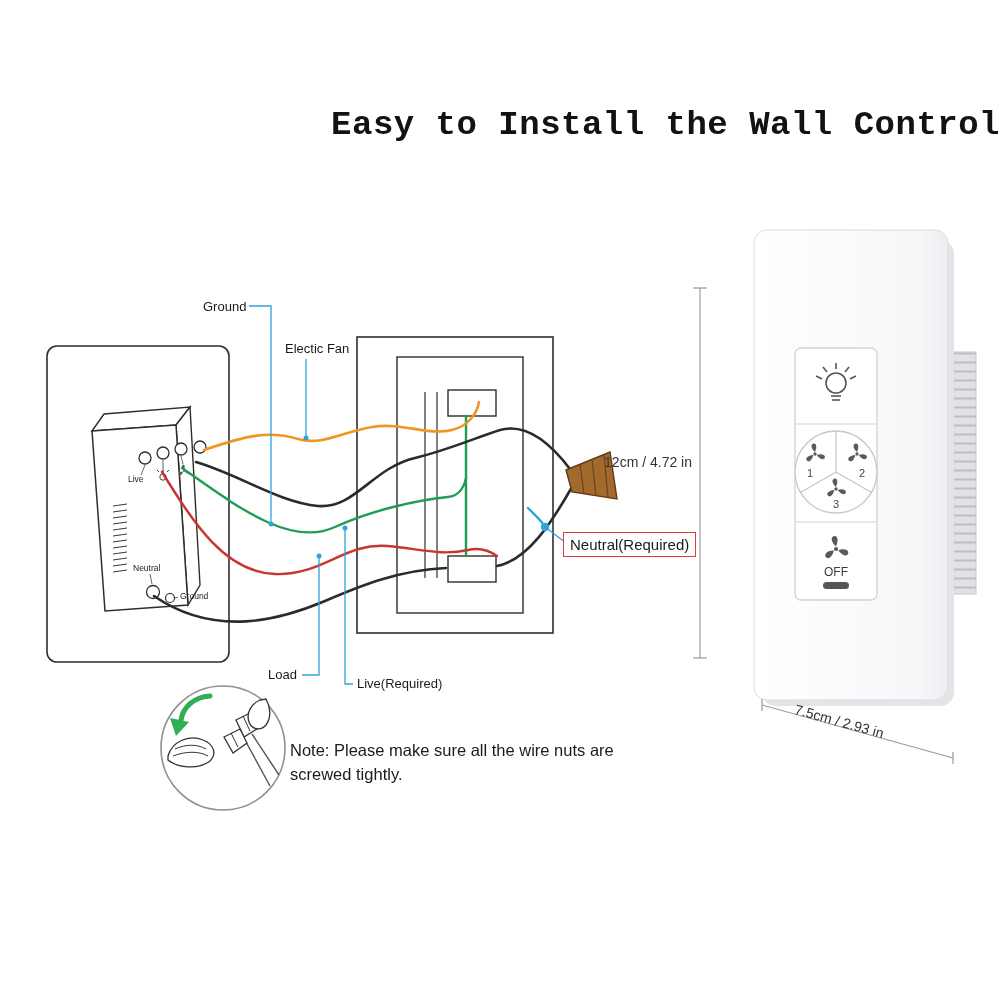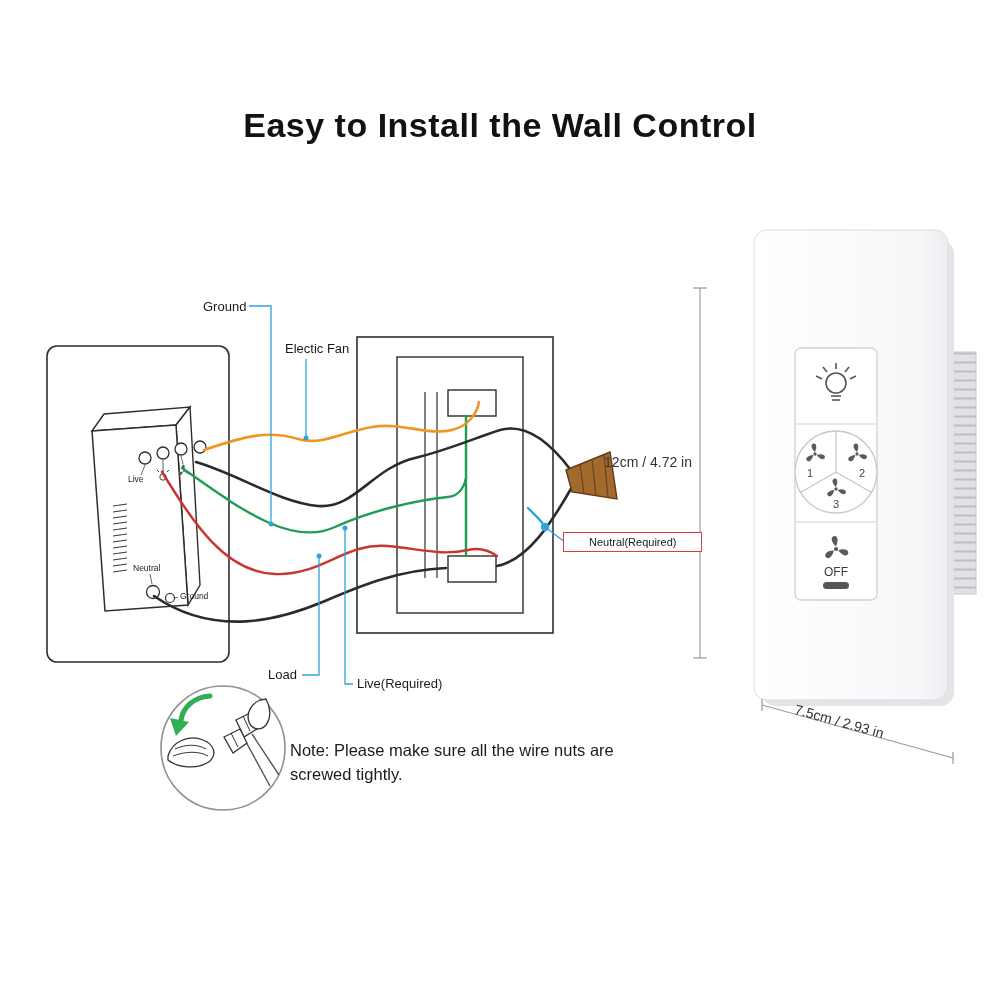--- a/index.html
+++ b/index.html
@@ -1,23 +1,23 @@
 <!DOCTYPE html>
 <html><head>
 <meta charset="utf-8">
 <style>
   html,body{margin:0;padding:0;background:#fff;}
   #page{position:relative;width:1000px;height:1000px;background:#fff;overflow:hidden;
         font-family:"Liberation Sans",sans-serif;}
-  #title{position:absolute;top:106px;left:0;width:100%;text-align:center;margin:0;
-         font-size:34px;font-weight:700;color:#121212;letter-spacing:.5px;}
+  #title{position:absolute;top:106px;left:0;width:100%;text-align:right;margin:0;
+         font-size:34px;font-weight:700;color:#121212;letter-spacing:.5px;font-family:Liberation Mono, monospace;}
   #diagram-svg{position:absolute;left:0;top:0;width:1000px;height:1000px;}
   svg text{font-family:"Liberation Sans",sans-serif;}
   #neutral-required{position:absolute;left:563px;top:532px;border:1.6px solid #e23b3b;
-         background:#fff;padding:3px 25px;font-size:11px;color:#1b1b1b;white-space:nowrap;}
+         background:#fff;padding:3px 6px;font-size:15px;color:#1b1b1b;white-space:nowrap;}
   #note{position:absolute;left:290px;top:739px;width:380px;font-size:16.5px;
         color:#1b1b1b;line-height:1.45;}
 </style>
 </head>
 <body>
 
 <div id="page">
 
   <h1 id="title">Easy to Install the Wall Control</h1>
 

